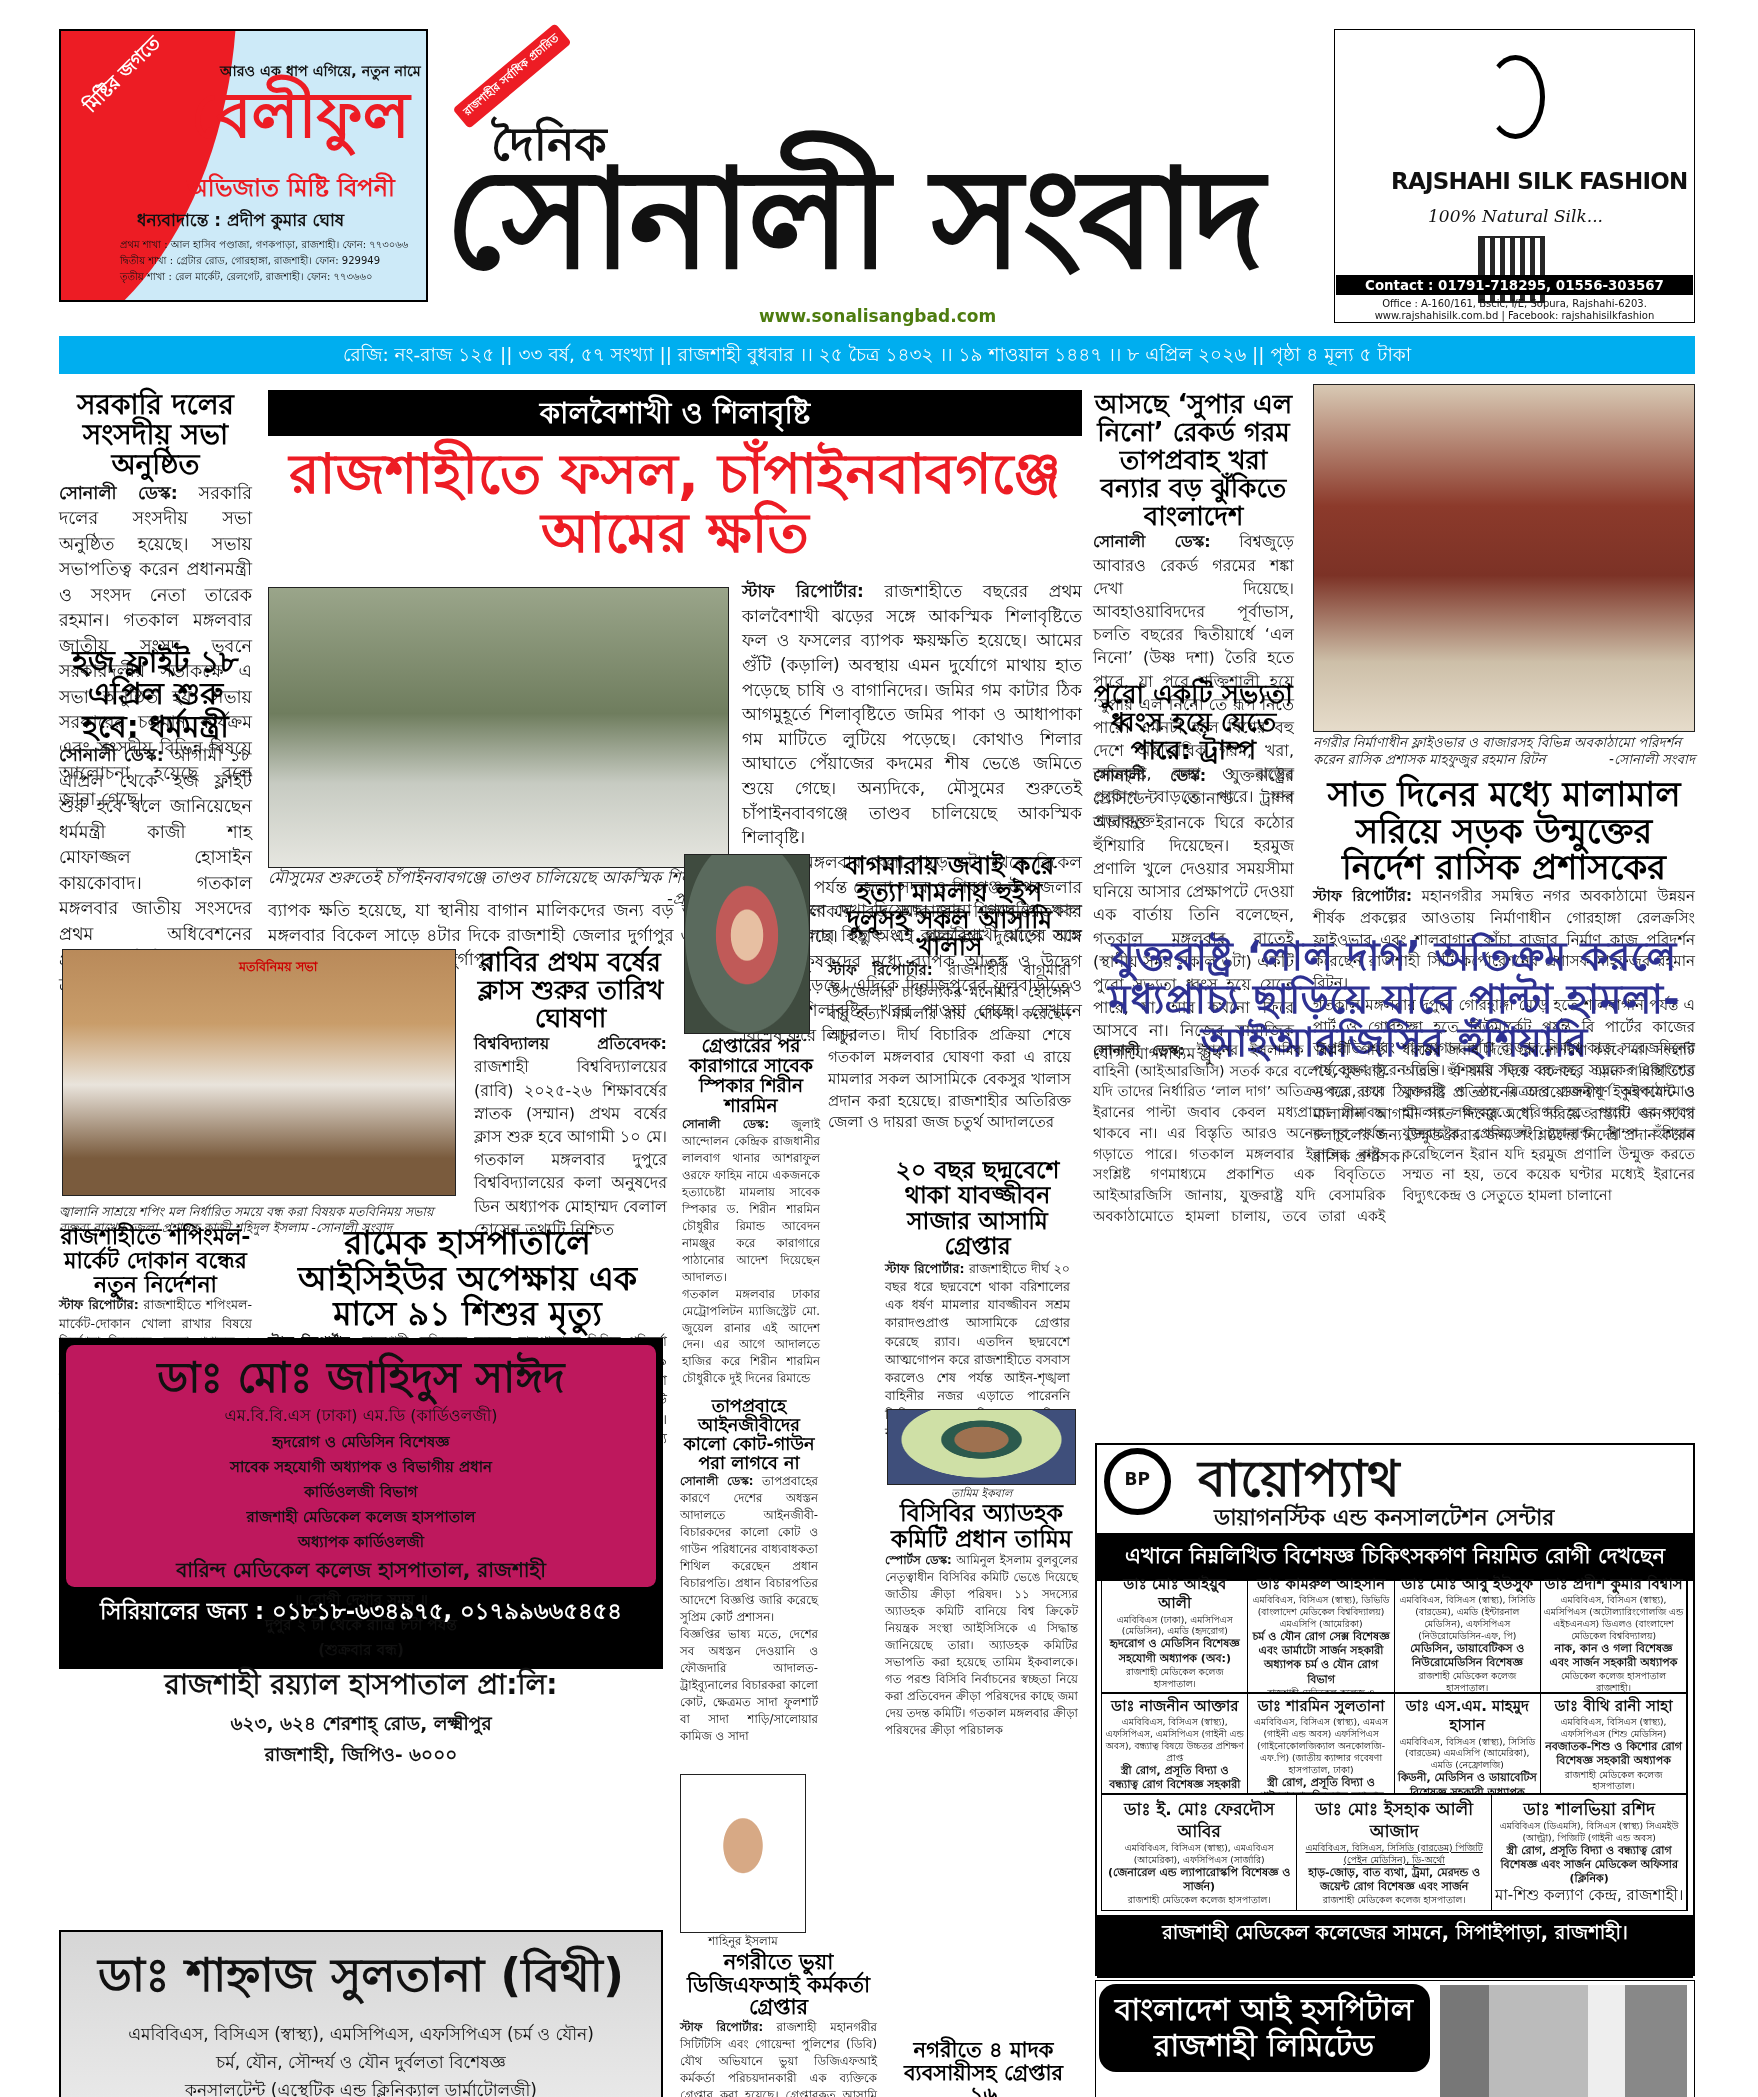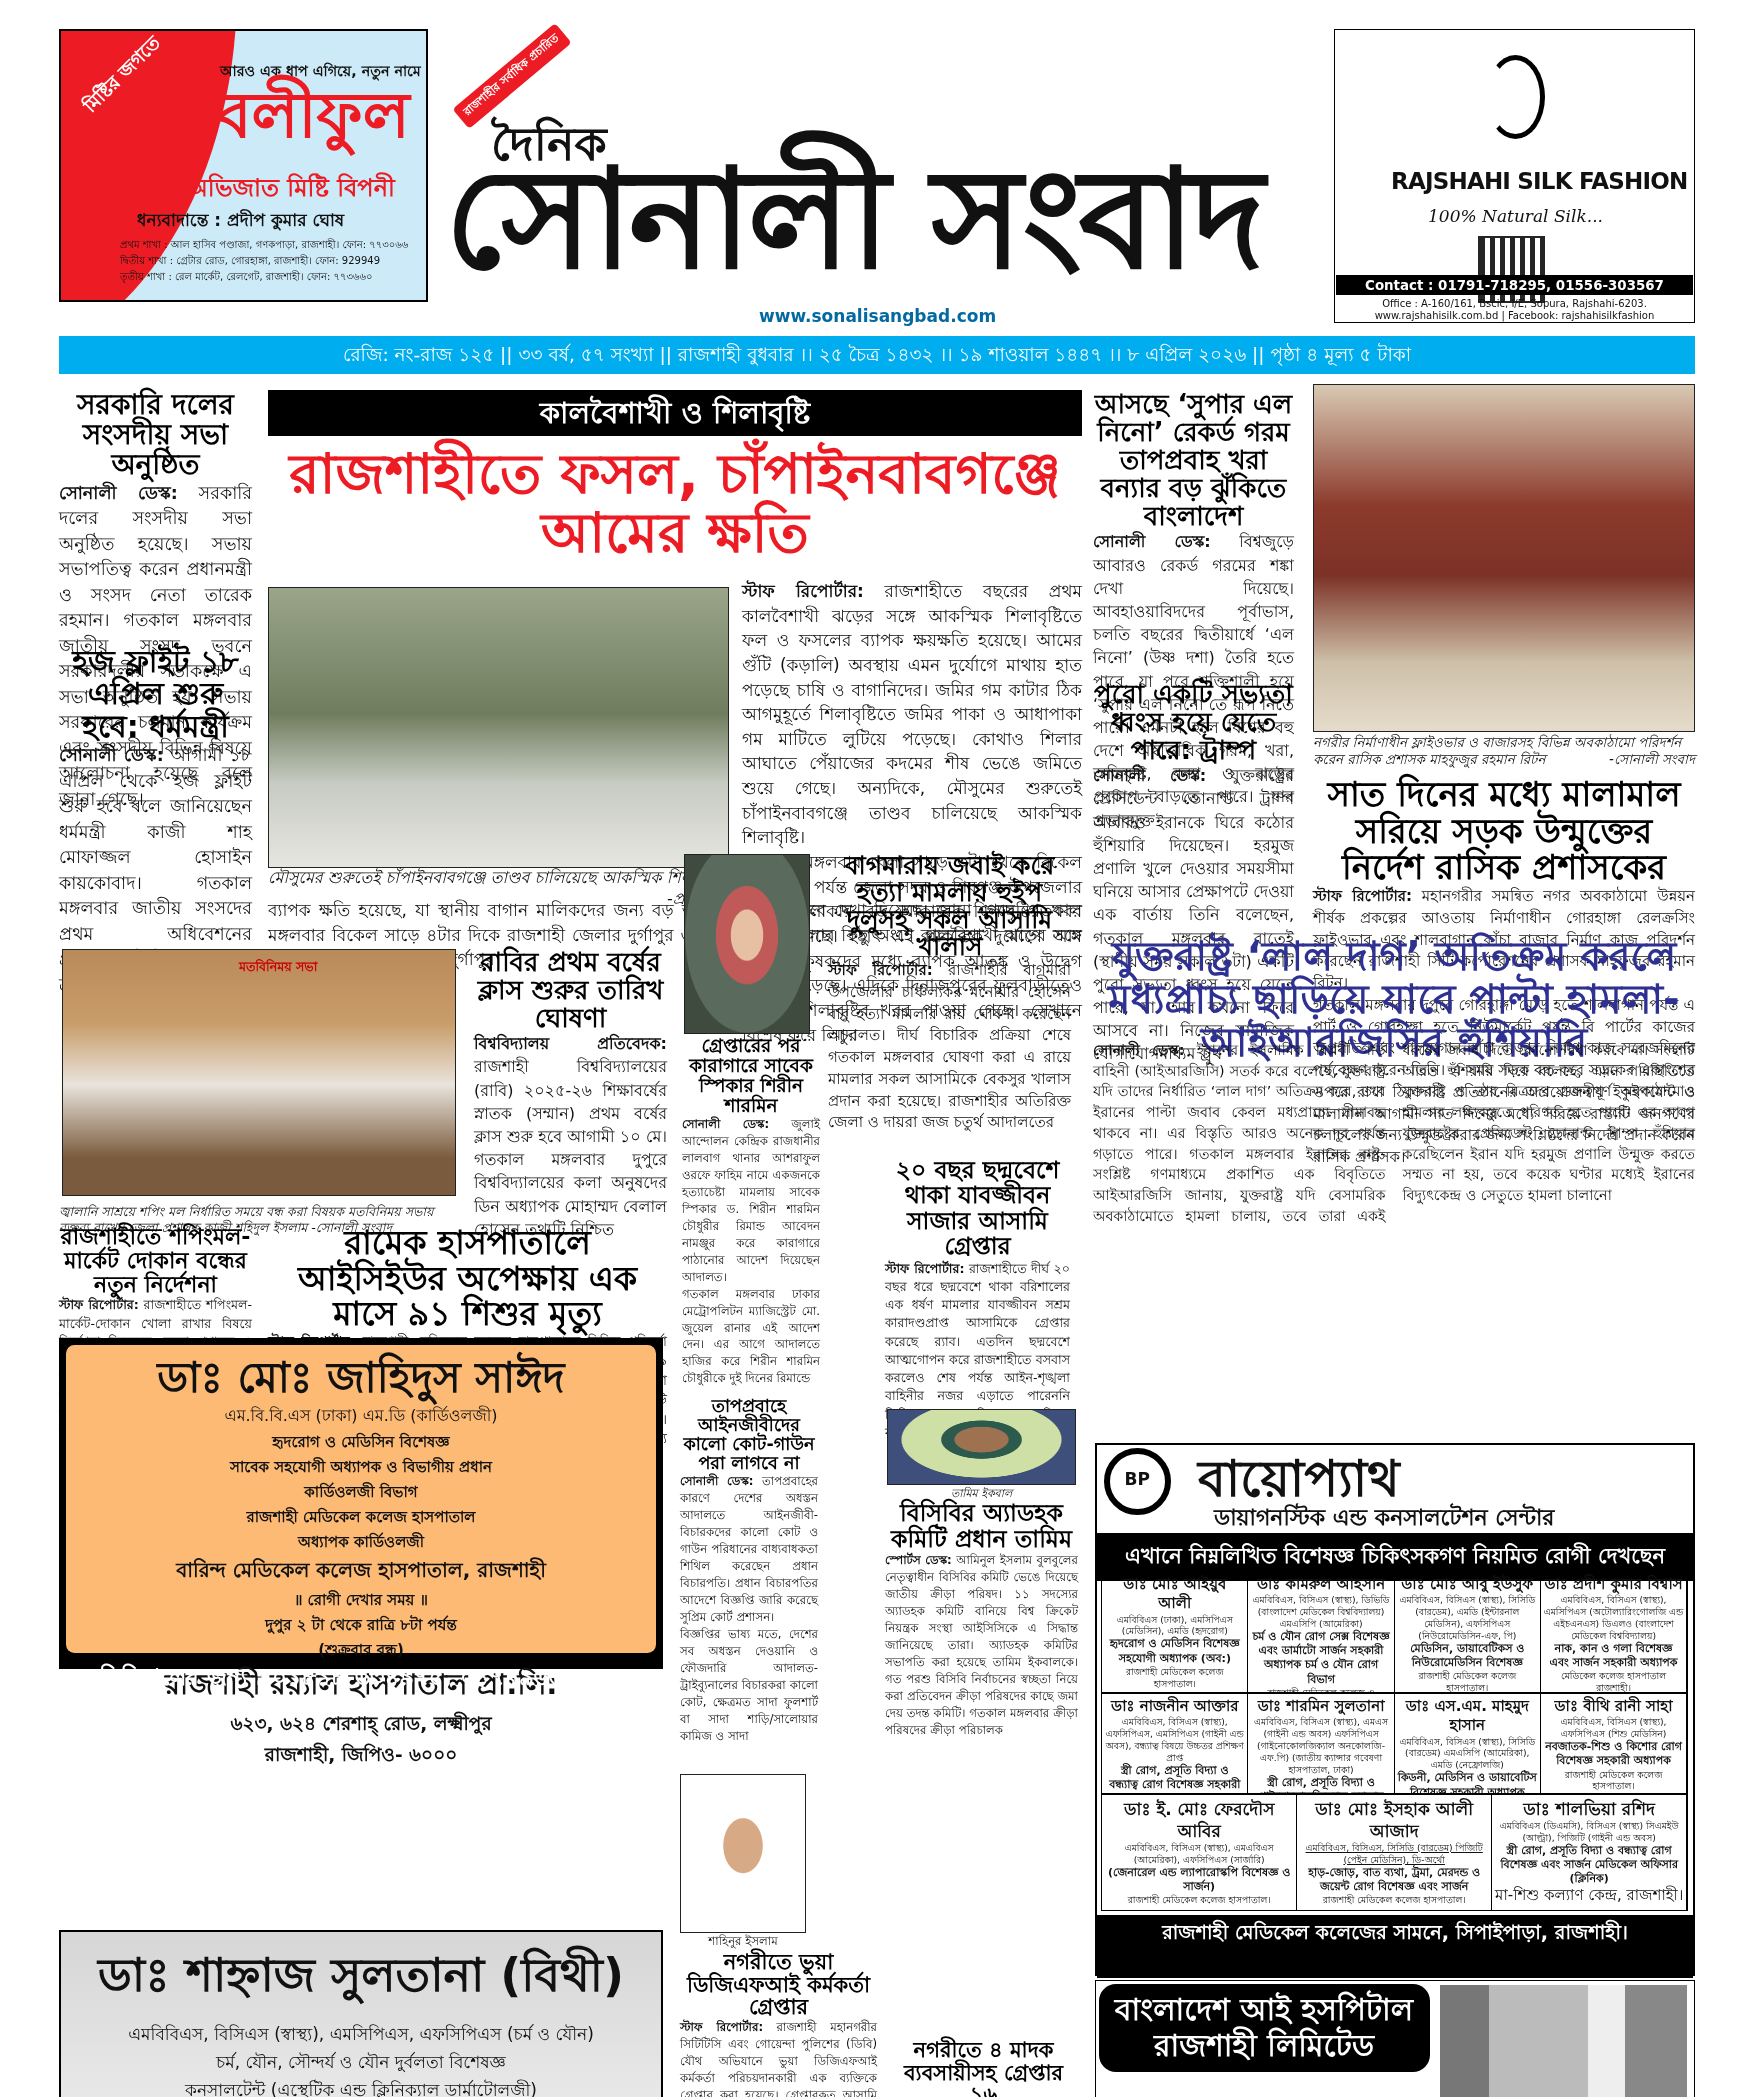--- a/index.html
+++ b/index.html
@@ -35,21 +35,21 @@
   <div class="abs" style="left:59px;top:206px;font-size:10px;line-height:1.6">
     <div>প্রথম শাখা : আল হাসিব পণ্ডাজা, গণকপাড়া, রাজশাহী। ফোন: ৭৭৩০৬৬</div>
     <div>দ্বিতীয় শাখা : গ্রেটার রোড, গোরহাঙ্গা, রাজশাহী। ফোন: 929949</div>
     <div>তৃতীয় শাখা : রেল মার্কেট, রেলগেট, রাজশাহী। ফোন: ৭৭৩৬৬০</div>
   </div>
 </div>
 
 <div class="abs b" style="left:445px;top:63px;width:134px;color:#fff;background:#ed1c24;font-size:11px;padding:3.4px;transform:rotate(-40deg);border-radius:4.2px;text-align:center">রাজশাহীর সর্বাধিক প্রচারিত</div>
 <div class="abs b" style="left:491px;top:109px;font-size:46px">দৈনিক</div>
 <div class="abs b" style="left:445px;top:151px;font-size:138px;line-height:1;letter-spacing:-3.4px">সোনালী সংবাদ</div>
-<div class="abs b" style="left:759px;top:306px;font-size:17px;color:#0369a1">www.sonalisangbad.com</div>
+<div class="abs b" style="left:759px;top:306px;font-size:17px;color:#4d7c0f">www.sonalisangbad.com</div>
 
 <div class="abs ad" style="left:1334px;top:29px;width:361px;height:294px;border-width:1.7px">
   <div class="abs" style="left:151px;top:25px;width:59px;height:84px;border-radius:50%;border:5px solid #000;border-left-color:transparent"></div>
   <div class="abs b" style="left:8.4px;top:138px;width:344px;text-align:right;font-size:23px;letter-spacing:-0.8px">RAJSHAHI SILK FASHION</div>
   <div class="abs" style="left:0;top:176px;width:361px;text-align:center;font-size:17px;font-style:italic;font-family:'DejaVu Serif',serif">100% Natural Silk...</div>
   <div class="abs" style="left:59px;top:247px;font-size:11px">Stay With Us</div>
   <div class="abs" style="left:143px;top:206px;width:67px;height:67px;background:repeating-linear-gradient(90deg,#000 0 5px,#fff 5px 10px),#000;border:2.5px solid #000;opacity:.85"></div>
   <div class="abs" style="left:218px;top:247px;font-size:11px">Facebook Page</div>
 </div>
 <div class="abs b whitebar" style="left:1336px;top:275px;width:357px;text-align:center;font-size:13.4px;padding:2.5px">Contact : 01791-718295, 01556-303567</div>
@@ -124,21 +124,21 @@
 <div class="abs cap" style="left:1313px;top:734px;width:382px;font-size:13.4px"><span>নগরীর নির্মাণাধীন ফ্লাইওভার ও বাজারসহ বিভিন্ন অবকাঠামো পরিদর্শন করেন রাসিক প্রশাসক মাহফুজুর রহমান রিটন</span> <span style="float:right">-সোনালী সংবাদ</span></div>
 <div class="abs" style="left:1313px;top:776px;width:382px">
   <div class="hl" style="font-size:34px">সাত দিনের মধ্যে মালামাল সরিয়ে সড়ক উন্মুক্তের নির্দেশ রাসিক প্রশাসকের</div>
   <div class="body" style="font-size:15px"><b>স্টাফ রিপোর্টার:</b> মহানগরীর সমন্বিত নগর অবকাঠামো উন্নয়ন শীর্ষক প্রকল্পের আওতায় নির্মাণাধীন গোরহাঙ্গা রেলক্রসিং ফ্লাইওভার এবং শালবাগান কাঁচা বাজার নির্মাণ কাজ পরিদর্শন করেছেন রাজশাহী সিটি কর্পোরেশনের প্রশাসক মাহফুজুর রহমান রিটন।<br>গতকাল মঙ্গলবার দুপুরে গোরহাঙ্গা মোড় হতে শালবাগান পর্যন্ত এ পার্ট ও গোরহাঙ্গা হতে নিউমার্কেট পর্যন্ত বি পার্টের কাজের অগ্রগতি এবং শালবাগান কাঁচা বাজার নির্মাণ কাজ সরেজমিনের পর্যবেক্ষণ করেন তিনি। এ সময় সড়ক বন্ধ করে সড়কের একাংশের ওপরে রাখা ঠিকাদারী প্রতিষ্ঠানের অপ্রয়োজনীয় ইকুইপমেন্ট ও মালামাল আগামী সাত দিনের মধ্যে সরিয়ে রাস্তাটি জনগণের চলাচলের জন্য উন্মুক্ত করার জন্য সংশ্লিষ্টদের নির্দেশ প্রদান করেন রাসিক প্রশাসক।</div>
 </div>
 
 <div class="abs hl" style="left:1093px;top:935px;width:602px;font-size:40px;color:#2e3192">যুক্তরাষ্ট্র ‘লাল দাগ’ অতিক্রম করলে মধ্যপ্রাচ্য ছাড়িয়ে যাবে পাল্টা হামলা-আইআরজিসির হুঁশিয়ারি</div>
 <div class="abs body" style="left:1093px;top:1040px;width:602px;font-size:14.3px;column-count:2;column-gap:17px"><b>সোনালী ডেস্ক:</b> ইরানের ইসলামিক বিপ্লবী গার্ড বাহিনী (আইআরজিসি) সতর্ক করে বলেছে, যুক্তরাষ্ট্র যদি তাদের নির্ধারিত ‘লাল দাগ’ অতিক্রম করে, তবে ইরানের পাল্টা জবাব কেবল মধ্যপ্রাচ্যে সীমাবদ্ধ থাকবে না। এর বিস্তৃতি আরও অনেক দূর পর্যন্ত গড়াতে পারে। গতকাল মঙ্গলবার ইরানের রাষ্ট্র-সংশ্লিষ্ট গণমাধ্যমে প্রকাশিত এক বিবৃতিতে আইআরজিসি জানায়, যুক্তরাষ্ট্র যদি বেসামরিক অবকাঠামোতে হামলা চালায়, তবে তারা একই ধরনের জবাব দিতে কোনো দ্বিধা করবে না। সংস্থাটি আরও হুঁশিয়ারি দিয়ে বলেছে, এমন পরিস্থিতিতে যুক্তরাষ্ট্র ও তার মিত্রদের গুরুত্বপূর্ণ অবকাঠামোও হামলার লক্ষ্যবস্তুতে পরিণত হতে পারে। এর আগে যুক্তরাষ্ট্রের প্রেসিডেন্ট ডোনাল্ড ট্রাম্প হুঁশিয়ার করেছিলেন ইরান যদি হরমুজ প্রণালি উন্মুক্ত করতে সম্মত না হয়, তবে কয়েক ঘণ্টার মধ্যেই ইরানের বিদ্যুৎকেন্দ্র ও সেতুতে হামলা চালানো</div>
 
 <div class="abs" style="left:59px;top:1338px;width:604px;height:331px;background:#000;padding:6.7px">
-  <div style="background:#fdba74;border-radius:8.4px;height:308px;text-align:center;padding-top:8.4px">
+  <div style="background:#be185d;border-radius:8.4px;height:242px;text-align:center;padding-top:8.4px">
     <div class="b" style="font-size:42px;line-height:1.2">ডাঃ মোঃ জাহিদুস সাঈদ</div>
     <div style="font-size:16px">এম.বি.বি.এস (ঢাকা) এম.ডি (কার্ডিওলজী)</div>
     <div class="b" style="font-size:15px">হৃদরোগ ও মেডিসিন বিশেষজ্ঞ</div>
     <div class="b" style="font-size:15px">সাবেক সহযোগী অধ্যাপক ও বিভাগীয় প্রধান</div>
     <div class="b" style="font-size:15px">কার্ডিওলজী বিভাগ</div>
     <div class="b" style="font-size:15px">রাজশাহী মেডিকেল কলেজ হাসপাতাল</div>
     <div class="b" style="font-size:15px">অধ্যাপক কার্ডিওলজী</div>
     <div class="b" style="font-size:20px">বারিন্দ মেডিকেল কলেজ হাসপাতাল, রাজশাহী</div>
     <div class="b" style="font-size:15px">॥ রোগী দেখার সময় ॥</div>
     <div class="b" style="font-size:15px">দুপুর ২ টা থেকে রাত্রি ৮টা পর্যন্ত</div>

